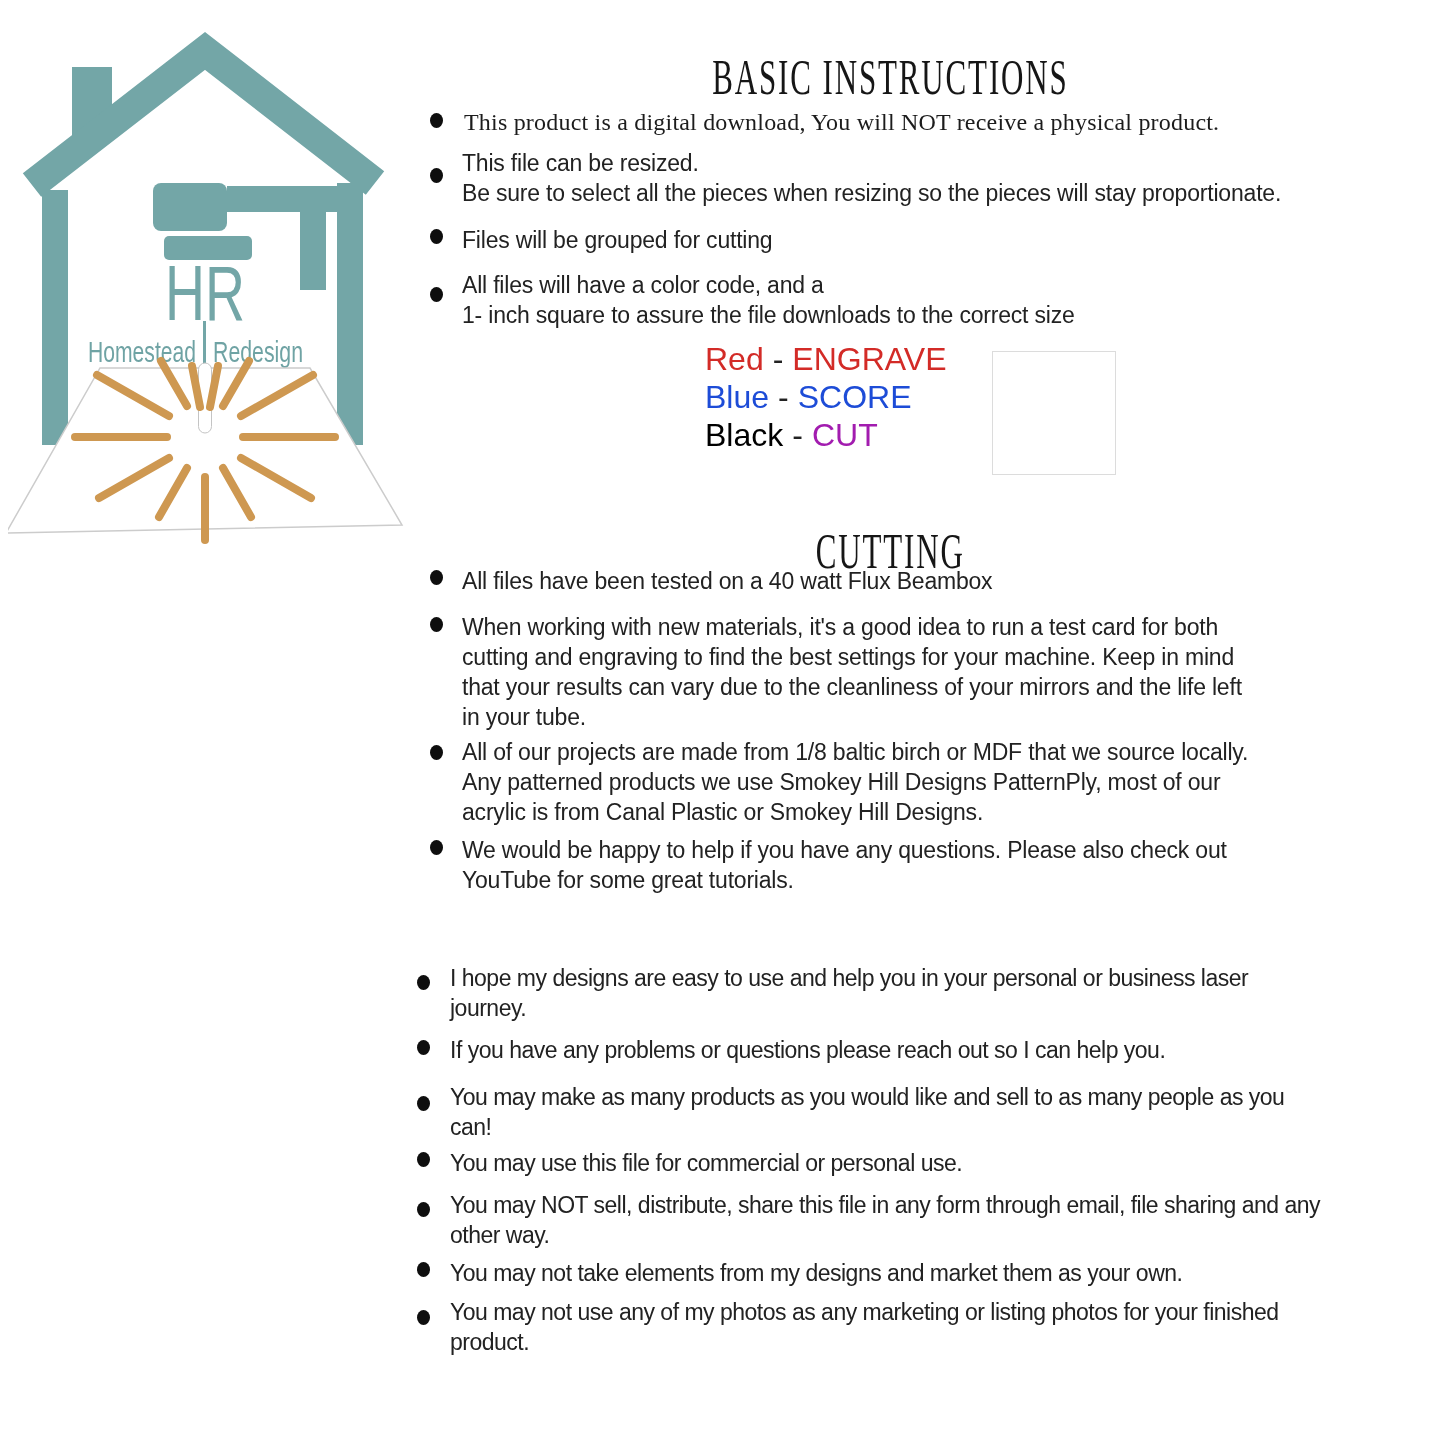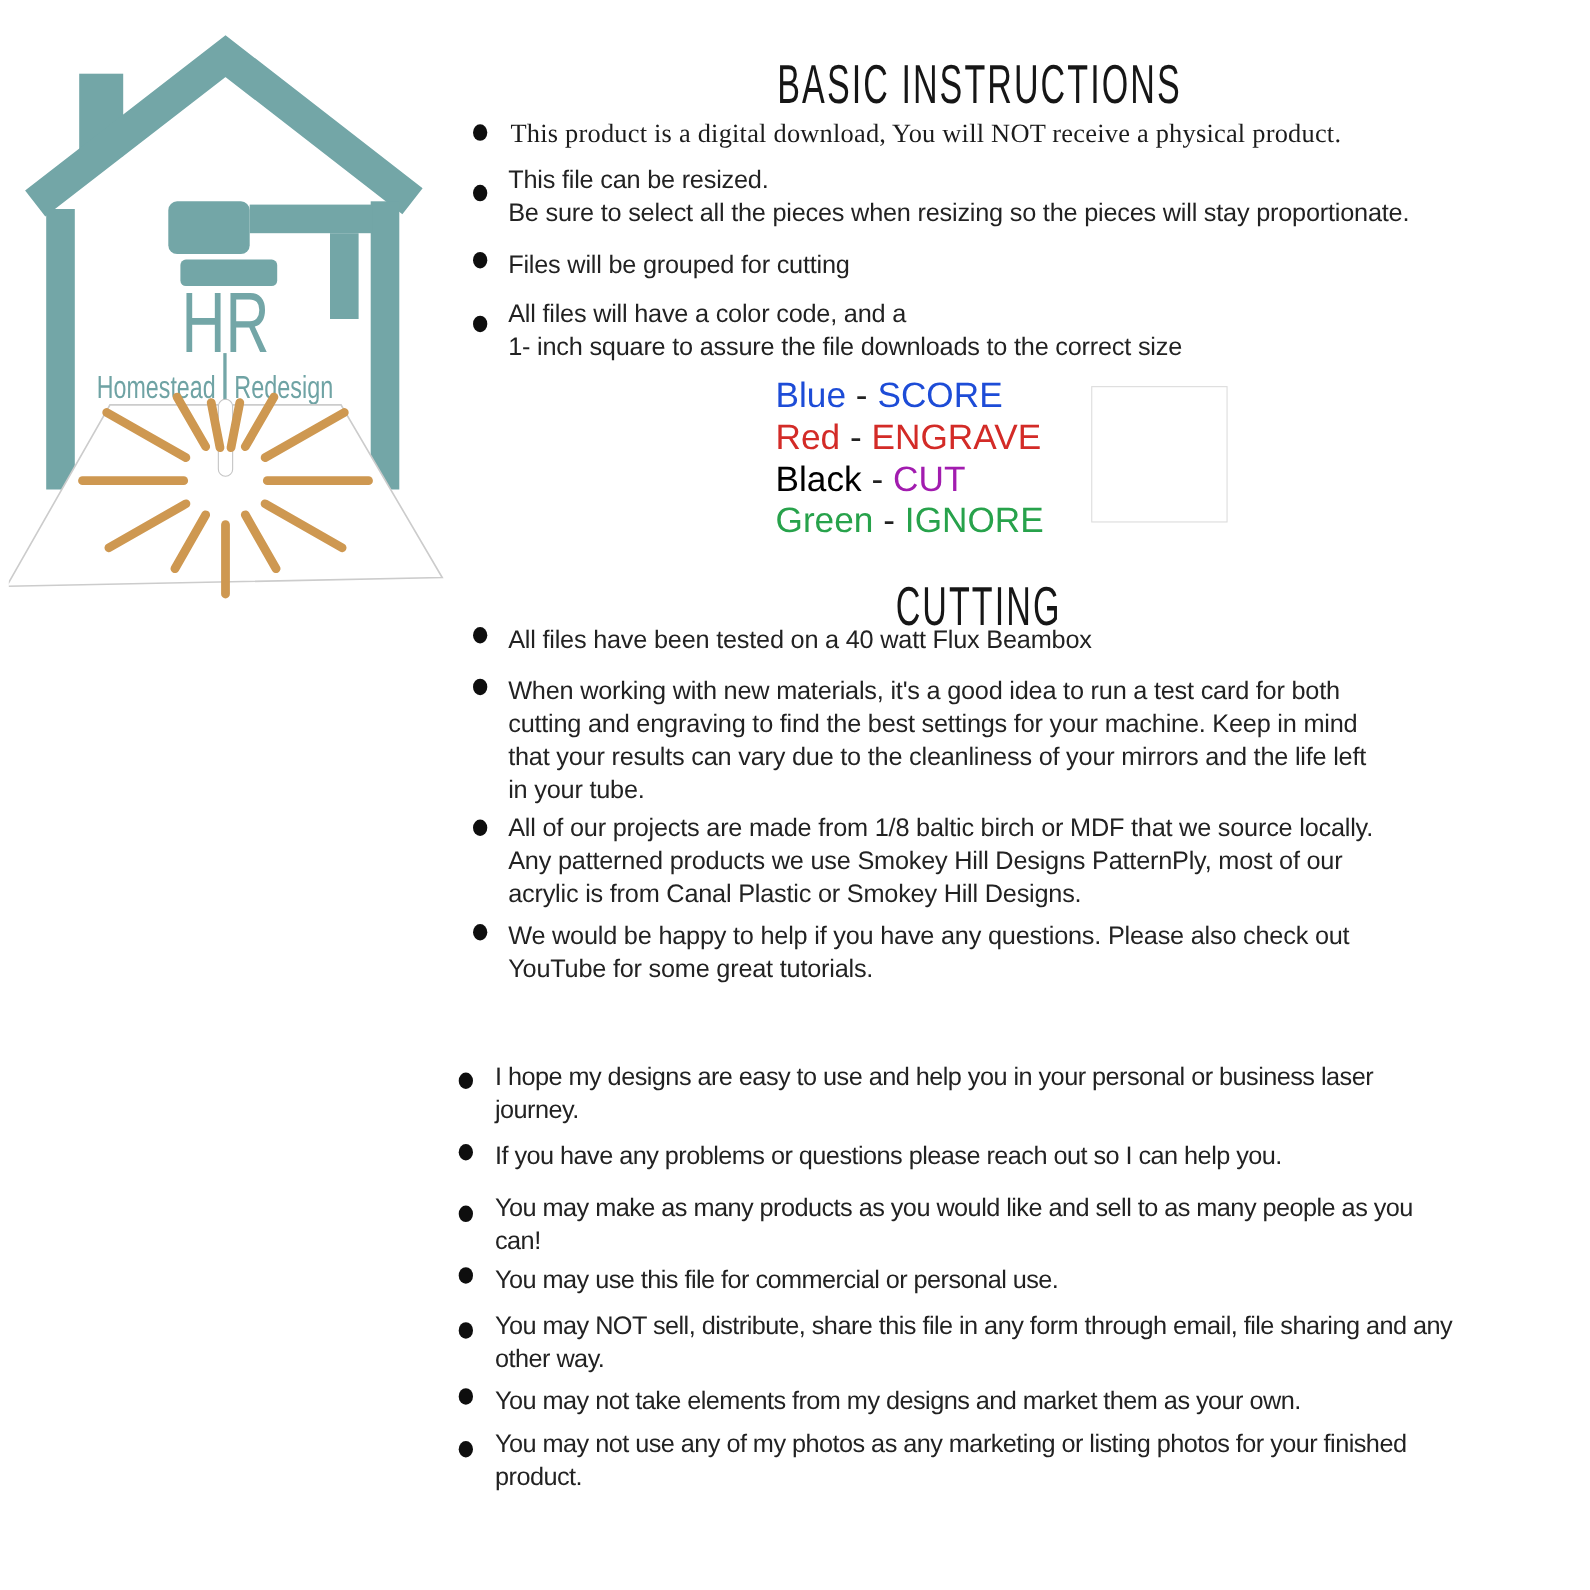--- a/index.html
+++ b/index.html
@@ -1,18 +1,18 @@
 <!DOCTYPE html>
 <html><head>
 <meta charset="utf-8">
 <style>
   html,body{margin:0;padding:0;background:#ffffff;}
   #page{position:relative;width:1445px;height:1445px;background:#fff;overflow:hidden;
         font-family:"Liberation Sans",sans-serif;color:#222;}
-  .heading{position:absolute;text-align:center;}
+  .heading{position:absolute;text-align:center;font-family:Liberation Serif, serif;}
   .hinner{display:inline-block;font-size:50px;line-height:46px;letter-spacing:3px;
           transform:scaleX(0.62);transform-origin:50% 50%;font-weight:400;color:#161616;
           white-space:nowrap;}
   .item{position:absolute;width:1000px;}
   .item .txt{white-space:pre-line;font-size:23px;line-height:30px;color:#222;
              letter-spacing:-0.2px;}
   .item.serif .txt{font-family:"Liberation Serif",serif;font-size:24px;letter-spacing:0.2px;
                    color:#1c1c1c;}
   .item.terms .txt{letter-spacing:-0.5px;}
   .dot{position:absolute;width:13px;height:15px;background:#0e0e0e;border-radius:50%;}
@@ -79,30 +79,27 @@
     <div class="txt">Files will be grouped for cutting</div>
   </div>
   <div class="item" style="left:462px;top:270px">
     <span class="dot" style="left:-32px;top:17px"></span>
     <div class="txt">All files will have a color code, and a
 1- inch square to assure the file downloads to the correct size</div>
   </div>
 
   <div class="codeblock" style="left:705px;top:340px">
     <div class="codeline">
+      <span style="color:#d32b27">Red</span><span class="d">-</span><span style="color:#d32b27">ENGRAVE</span>
+    </div>
+    <div class="codeline">
       <span style="color:#1d4cd7">Blue</span><span class="d">-</span><span style="color:#1d4cd7">SCORE</span>
     </div>
     <div class="codeline">
-      <span style="color:#d32b27">Red</span><span class="d">-</span><span style="color:#d32b27">ENGRAVE</span>
-    </div>
-    <div class="codeline">
       <span style="color:#000000">Black</span><span class="d">-</span><span style="color:#a21caf">CUT</span>
-    </div>
-    <div class="codeline">
-      <span style="color:#27a24b">Green</span><span class="d">-</span><span style="color:#27a24b">IGNORE</span>
     </div>
   </div>
 
   <div class="sq" style="left:992px;top:351px;width:122px;height:122px"></div>
 
   <div class="heading" style="left:420px;top:528px;width:940px">
     <span class="hinner">CUTTING</span>
   </div>
 
   <div class="item" style="left:462px;top:566px">

